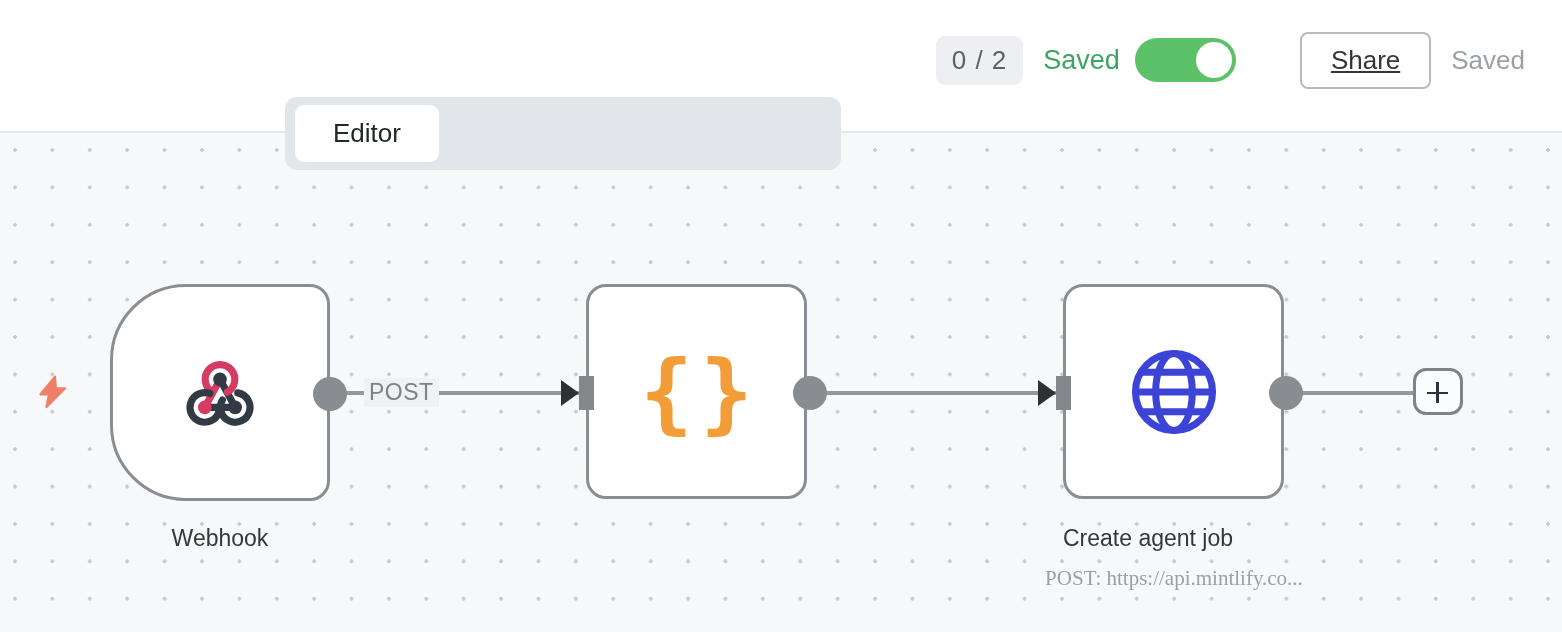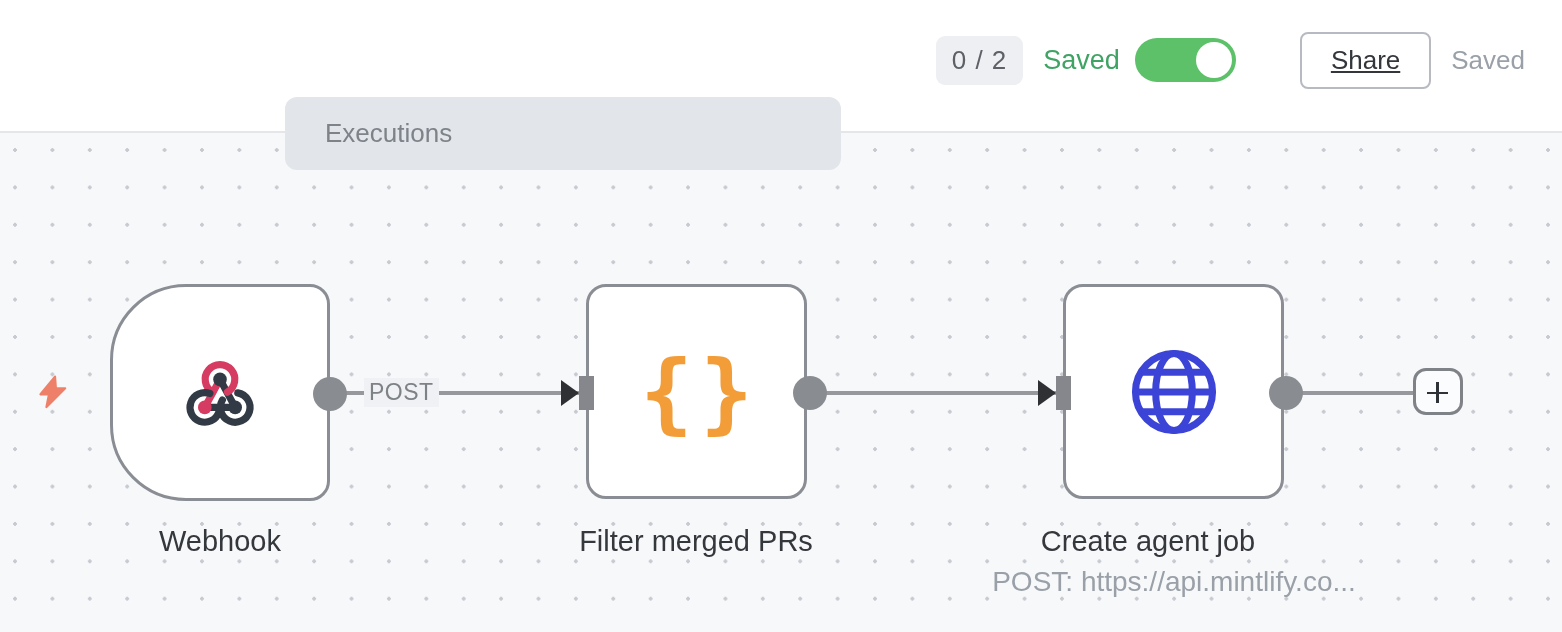--- a/index.html
+++ b/index.html
@@ -77,26 +77,26 @@
     position:absolute; width:0; height:0; z-index:4;
     border-top:13px solid transparent; border-bottom:13px solid transparent;
     border-left:18px solid #2e3033;
   }
   .conn-label {
     position:absolute; font-size:23px; color:#7e8186; background:#eff1f4;
     padding:1px 5px; z-index:2; letter-spacing:0.5px;
   }
 
   .node-label {
-    position:absolute; width:400px; text-align:center; font-size:29px;
+    position:absolute; width:400px; text-align:center; font-size:23px;
     font-weight:500; color:#34373c; z-index:3;
   }
   .node-sublabel {
-    position:absolute; width:460px; text-align:center; font-size:28px;
-    color:#9aa0a8; z-index:3;
+    position:absolute; width:460px; text-align:center; font-size:21px;
+    color:#9aa0a8; z-index:3;font-family:Liberation Serif, serif;
   }
 
   .add-btn {
     position:absolute; left:1413px; top:233px; width:50px; height:47px;
     border:3.5px solid #7f8287; border-radius:13px; background:#fbfcfd;
     z-index:4; cursor:pointer;
   }
   .add-btn .bar-h { position:absolute; left:11px; top:20.5px; width:21px; height:2.6px; background:#2f3237; }
   .add-btn .bar-v { position:absolute; left:20.2px; top:11px; width:2.6px; height:21px; background:#2f3237; }
 
@@ -119,21 +119,21 @@
       <span class="active-label">Saved</span>
       <div class="toggle">
         <div class="toggle-knob"></div>
       </div>
       <button class="share-btn">Share</button>
       <span class="saved-label">Saved</span>
     </div>
   </div>
 
   <div class="tabbar">
-    <div class="tab">Executions</div>
+    <div class="tab active">Editor</div>
   </div>
 
   <div class="canvas">
 
     <svg class="bolt" width="34" height="36" viewBox="0 0 24 24">
       <path d="M13.4 1.2 L3.2 13.6 L9.2 13.6 L7.4 22.6 L20.6 9.4 L14.0 9.4 Z" fill="#ee8069" stroke="#ee8069" stroke-width="1.6" stroke-linejoin="round"></path>
     </svg>
 
     <div class="conn-line" style="left:330px; top:256px; width:249px;"></div>
     <span class="conn-label" style="left:364px; top:243px;">POST</span>
@@ -180,18 +180,17 @@
       </svg>
     </div>
     <div class="out-dot" style="left:1269px; top:241px;"></div>
 
     <div class="add-btn">
       <div class="bar-h"></div>
       <div class="bar-v"></div>
     </div>
 
     <div class="node-label" style="left:20px; top:390px;">Webhook</div>
-    <div class="node-label" style="left:496px; top:390px;">Filter merged PRs</div>
     <div class="node-label" style="left:948px; top:390px;">Create agent job</div>
     <div class="node-sublabel" style="left:944px; top:431px;">POST: https://api.mintlify.co...</div>
 
   </div>
 </div>
 
 </body></html>

